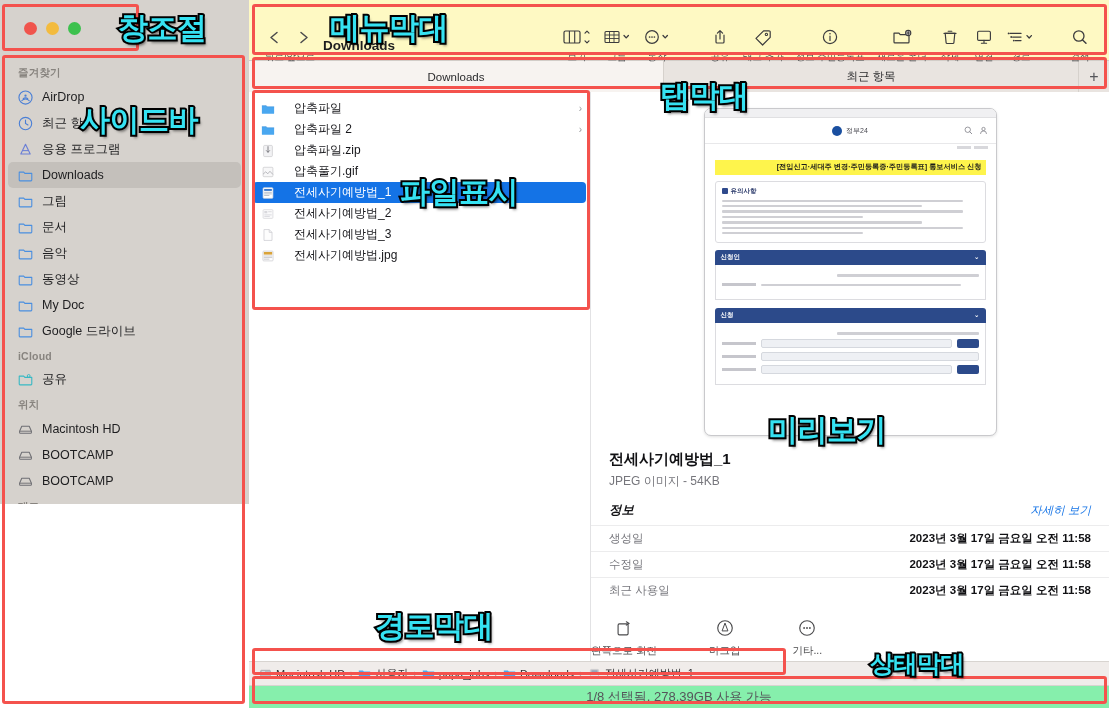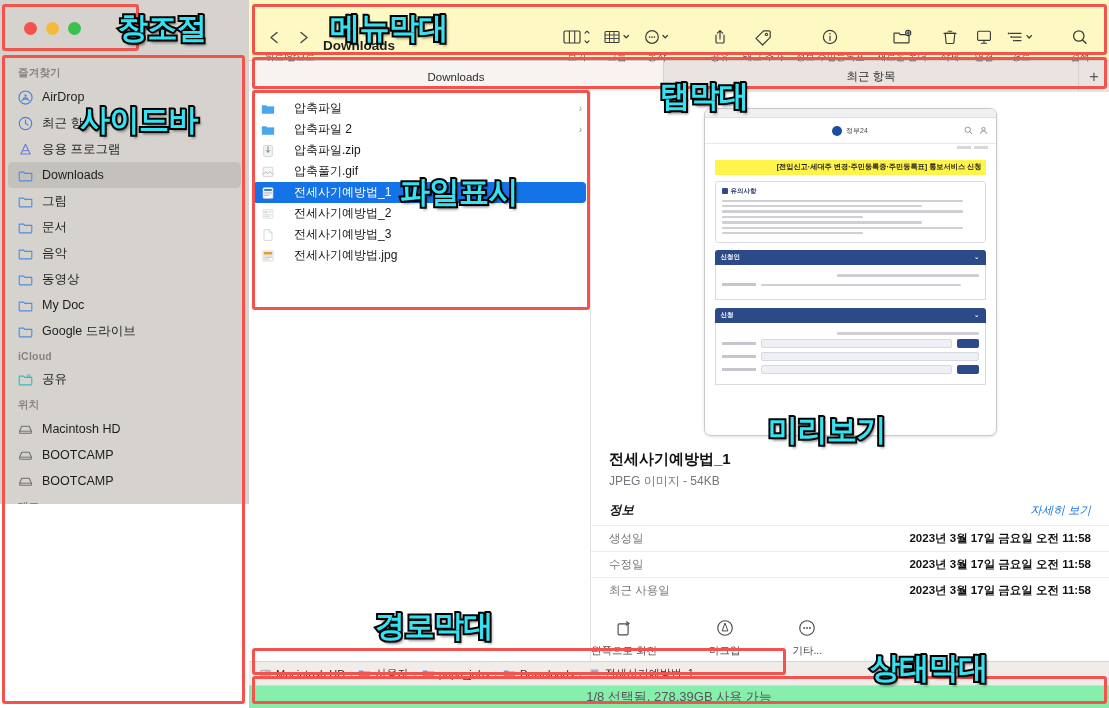--- a/index.html
+++ b/index.html
@@ -756,16 +756,16 @@
       <div class="anno-box" style="left: 252px; top: 90px; width: 338px; height: 220px; border-color: rgb(244, 82, 77);"></div>
       <div class="anno-box" style="left: 252px; top: 648px; width: 534px; height: 27px; border-color: rgb(244, 82, 77);"></div>
       <div class="anno-box" style="left: 252px; top: 676px; width: 855px; height: 28px; border-color: rgb(244, 82, 77);"></div>
       <div class="anno-lbl" style="left: 118px; top: 8px; font-size: 30px; color: rgb(53, 226, 242);">창조절</div>
       <div class="anno-lbl" style="left: 330px; top: 8px; font-size: 30px; color: rgb(53, 226, 242);">메뉴막대</div>
       <div class="anno-lbl" style="left: 80px; top: 100px; font-size: 30px; color: rgb(53, 226, 242);">사이드바</div>
       <div class="anno-lbl" style="left: 660px; top: 76px; font-size: 30px; color: rgb(53, 226, 242);">탭막대</div>
       <div class="anno-lbl" style="left: 400px; top: 172px; font-size: 30px; color: rgb(53, 226, 242);">파일표시</div>
       <div class="anno-lbl" style="left: 768px; top: 410px; font-size: 30px; color: rgb(53, 226, 242);">미리보기</div>
       <div class="anno-lbl" style="left: 375px; top: 606px; font-size: 30px; color: rgb(53, 226, 242);">경로막대</div>
-      <div class="anno-lbl" style="left: 870px; top: 648px; font-size: 30px; color: rgb(53, 226, 242);">상태막대</div>
+      <div class="anno-lbl" style="left: 870px; top: 648px; font-size: 24px; color: rgb(53, 226, 242);">상태막대</div>
     </div>
 
 </div>
 
 </body></html>

